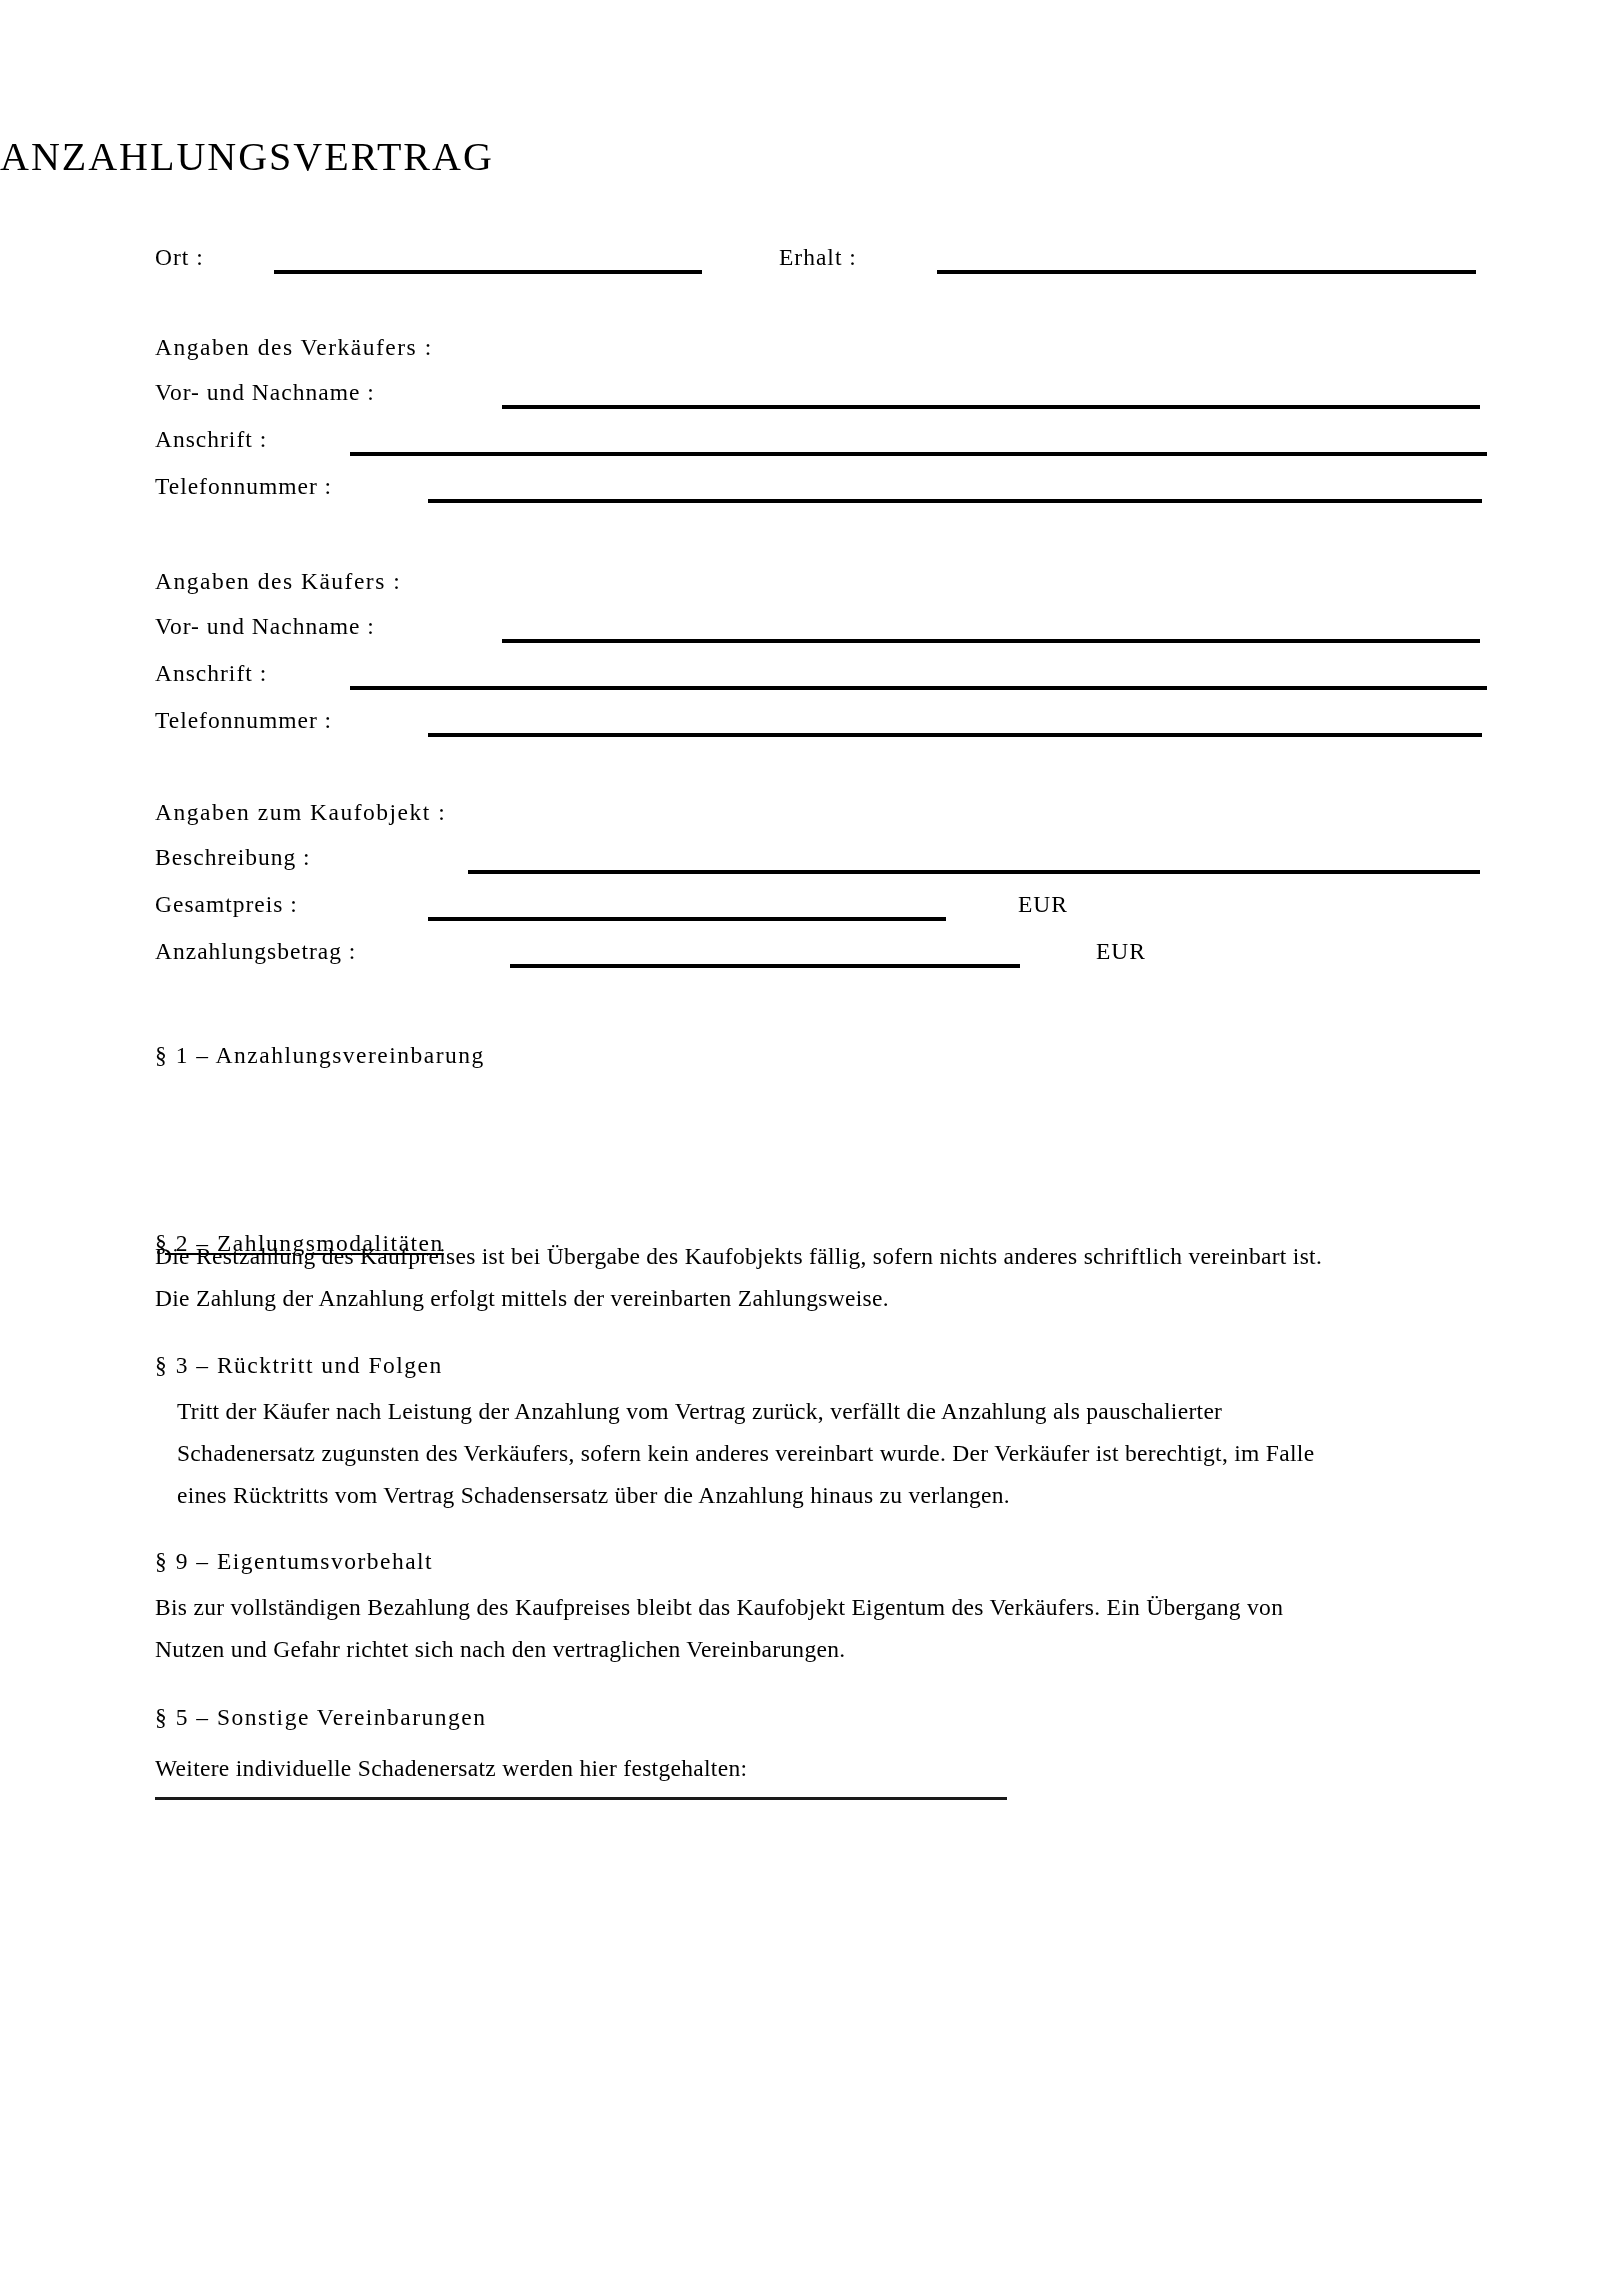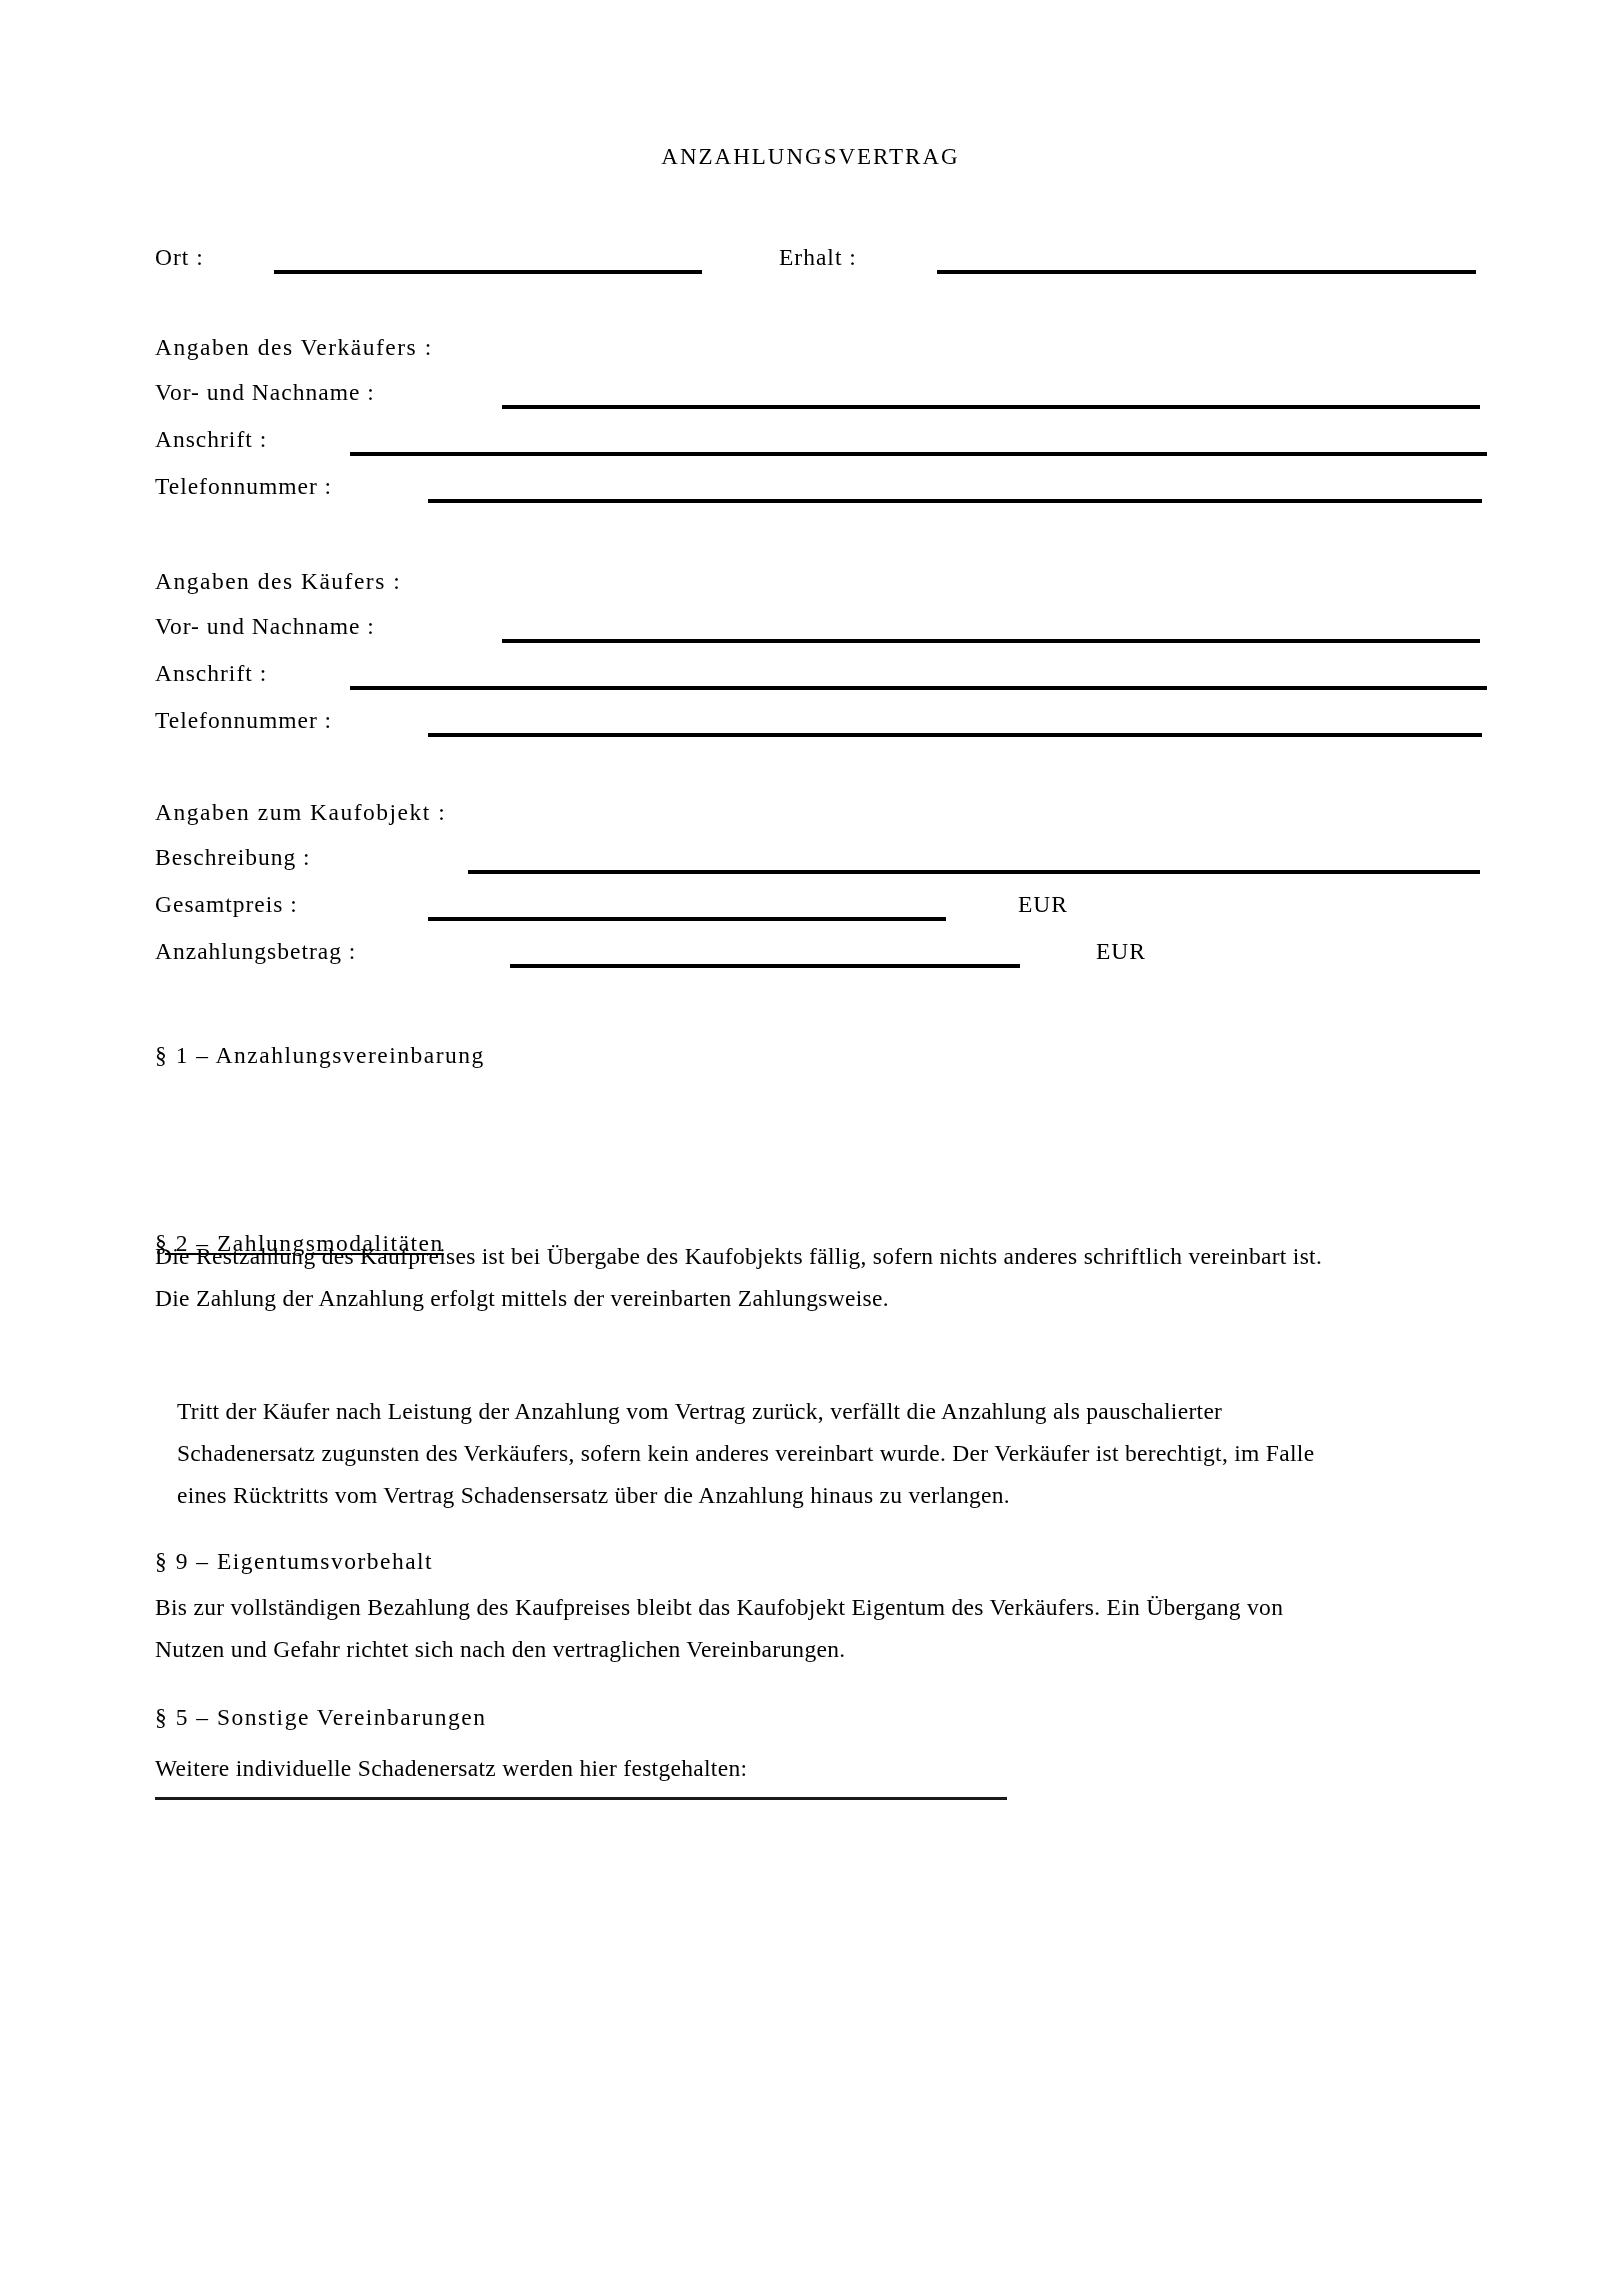--- a/index.html
+++ b/index.html
@@ -9,22 +9,22 @@
     margin:0 auto;
     background:#ffffff;
     font-family:"Liberation Serif", serif;
     color:#000000;
     overflow:hidden;
   }
   .abs { position:absolute; }
 
   .doc-title {
     left:0; right:0; top:137px;
-    text-align:center;
-    font-size:23px; line-height:39px;
+    text-align:left;
+    font-size:40px; line-height:39px;
     letter-spacing:2px;
     white-space:nowrap;
   }
 
   
   .block { left:155px; width:1325px; }
 
   .section-heading {
     font-size:23.5px; line-height:29px;
     letter-spacing:1.5px;
@@ -114,20 +114,21 @@
     <div class="fill-line" style="left:355px; width:510px;"></div>
     <span class="eur" style="left:941px;">EUR</span>
   </div>
 
   <div class="abs block section-heading" style="top:1041px;">§ 1 – Anzahlungsvereinbarung</div>
 
   <div class="abs block section-heading" style="top:1229px;text-decoration:underline;">§ 2 – Zahlungsmodalitäten</div>
   <div class="abs block para" style="top:1235px;">Die Restzahlung des Kaufpreises ist bei Übergabe des Kaufobjekts fällig, sofern nichts anderes schriftlich vereinbart ist.
 Die Zahlung der Anzahlung erfolgt mittels der vereinbarten Zahlungsweise.</div>
 
+  <div class="abs block section-heading" style="top:1351px;">§ 3 – Rücktritt und Folgen</div>
   <div class="abs block para" style="top:1390px;margin-left:22px;">Tritt der Käufer nach Leistung der Anzahlung vom Vertrag zurück, verfällt die Anzahlung als pauschalierter
 Schadenersatz zugunsten des Verkäufers, sofern kein anderes vereinbart wurde. Der Verkäufer ist berechtigt, im Falle
 eines Rücktritts vom Vertrag Schadensersatz über die Anzahlung hinaus zu verlangen.</div>
 
   <div class="abs block section-heading" style="top:1547px;">§ 9 – Eigentumsvorbehalt</div>
   <div class="abs block para" style="top:1586px;">Bis zur vollständigen Bezahlung des Kaufpreises bleibt das Kaufobjekt Eigentum des Verkäufers. Ein Übergang von
 Nutzen und Gefahr richtet sich nach den vertraglichen Vereinbarungen.</div>
 
   <div class="abs block section-heading" style="top:1703px;">§ 5 – Sonstige Vereinbarungen</div>
   <div class="abs block para" style="top:1747px;">Weitere individuelle Schadenersatz werden hier festgehalten:</div>

